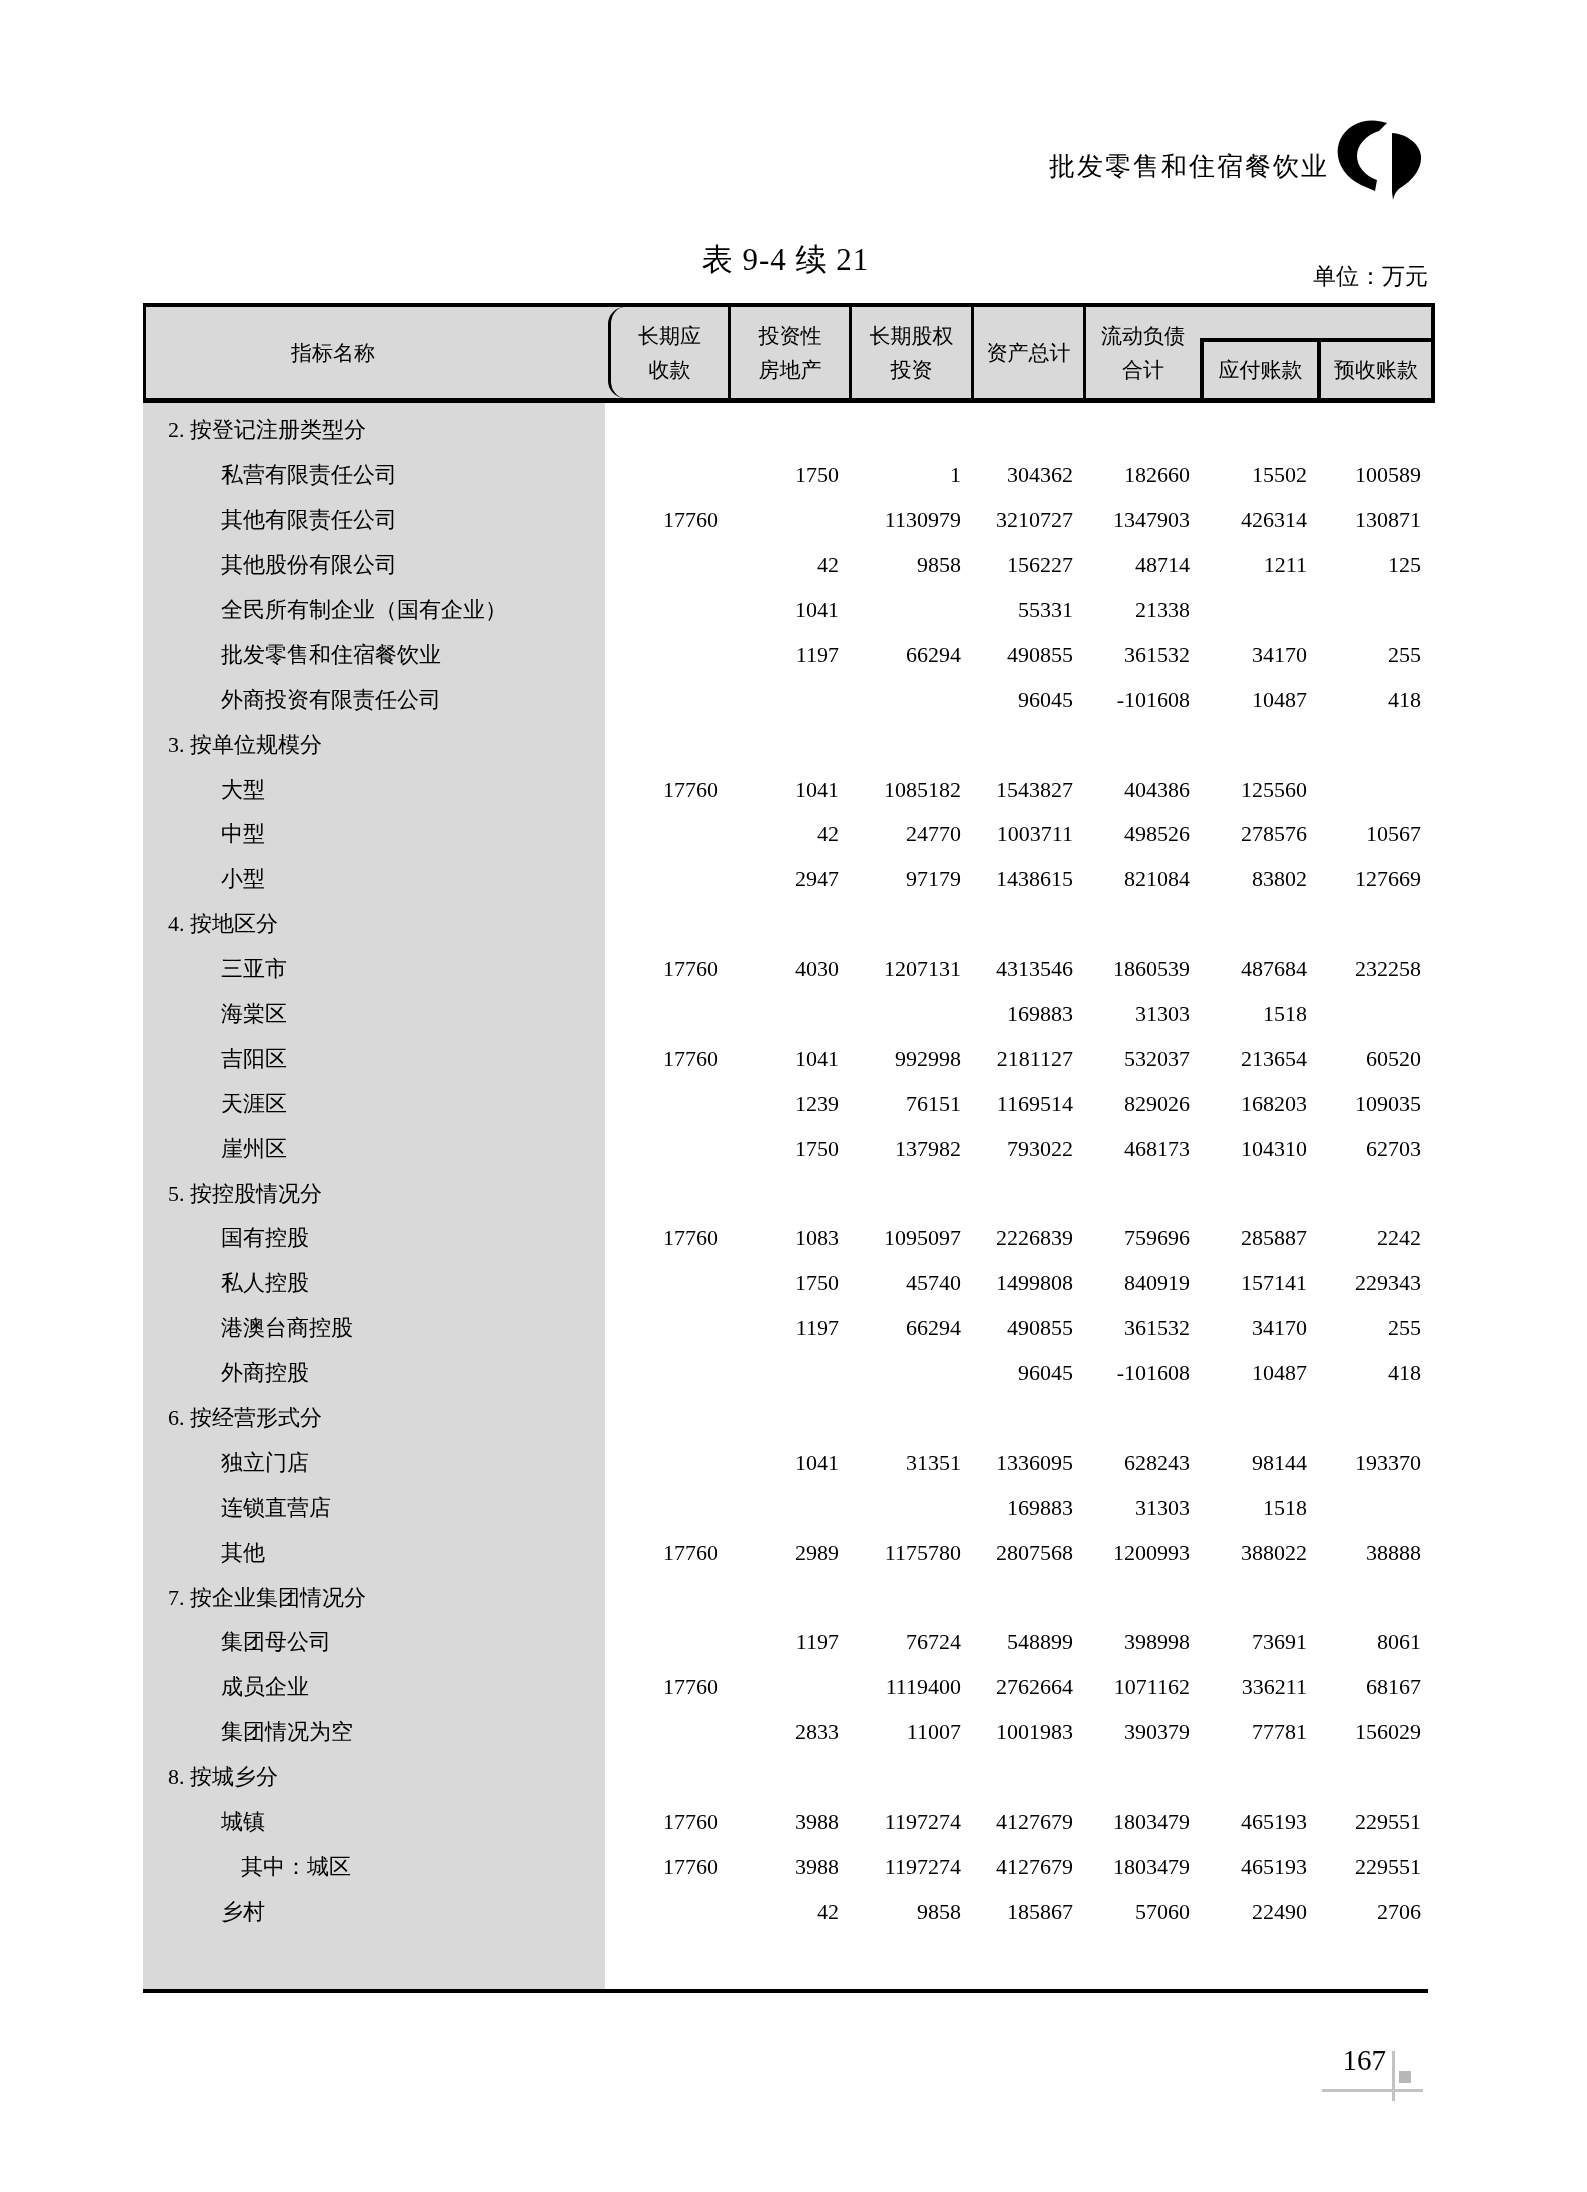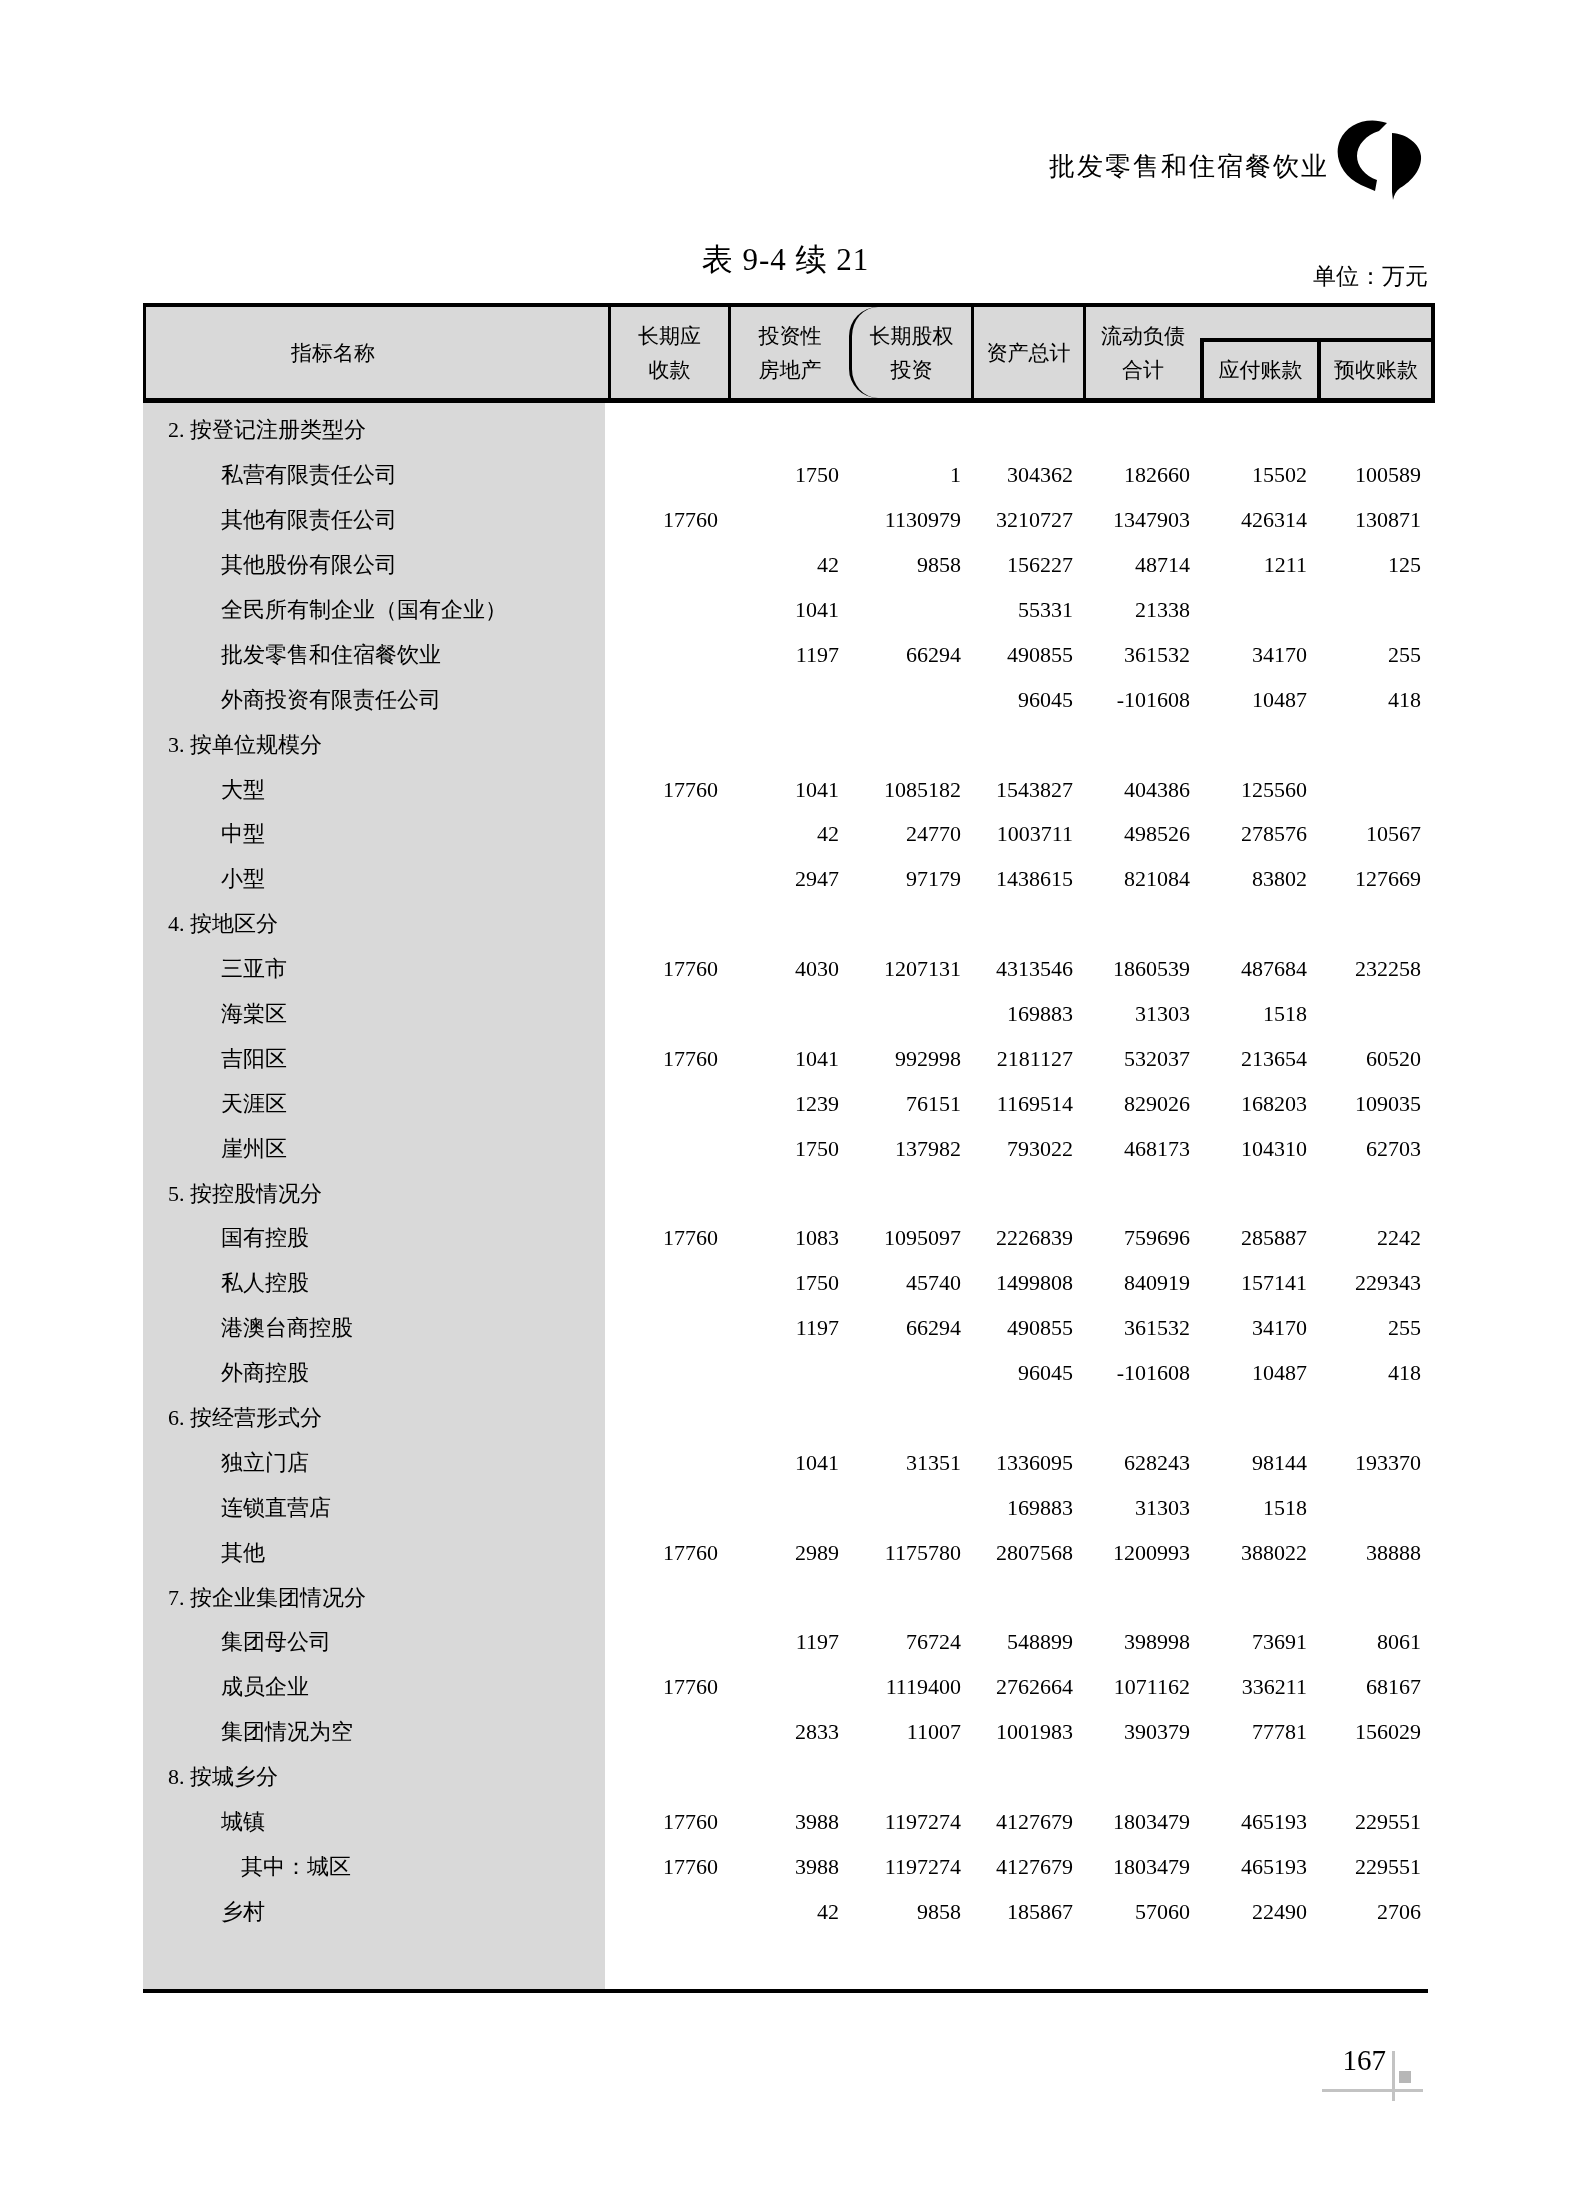--- a/index.html
+++ b/index.html
@@ -17,23 +17,23 @@
   .unit-label{position:absolute;top:261px;left:143px;width:1285px;text-align:right;font-size:23px;}
 
   
   .data-table{position:absolute;left:143px;top:303px;width:1285px;}
   .thead{position:relative;width:1285px;height:91px;background:#d9d9d9;box-sizing:content-box;
          border-top:4px solid #000;border-bottom:5px solid #000;
          border-left:3px solid #000;border-right:4px solid #000;}
   .hc{position:absolute;top:0;bottom:0;display:flex;flex-direction:column;justify-content:center;
       align-items:center;font-size:21px;line-height:34px;box-sizing:border-box;text-align:center;}
   .hc1{left:4px;width:366px;}
-  .hc2{left:462px;width:120px;border-left:3px solid #000;}
+  .hc2{left:462px;width:120px;border-left:3px solid #000;border-radius:17px;}
   .hc3{left:582px;width:121px;border-left:3px solid #000;}
-  .hc4{left:703px;width:122px;border-left:3px solid #000;border-radius:29px;}
+  .hc4{left:703px;width:122px;border-left:3px solid #000;}
   .hc5{left:825px;width:112px;border-left:3px solid #000;}
   .hc6{left:937px;width:117px;border-left:3px solid #000;}
   .sub{position:absolute;top:31px;height:60px;display:flex;align-items:center;justify-content:center;
        font-size:21px;box-sizing:border-box;background:#d9d9d9;}
   .sub1{left:1054px;width:117px;border-top:4px solid #000;border-left:4px solid #000;}
   .sub2{left:1171px;width:114px;border-top:4px solid #000;border-left:4px solid #000;}
 
   .tbody{position:relative;width:1285px;height:1581px;border-bottom:4px solid #000;
          box-sizing:content-box;overflow:hidden;padding-top:5px;}
   .col-shade{position:absolute;left:0;top:0;width:462px;height:100%;background:#d9d9d9;z-index:0;}

